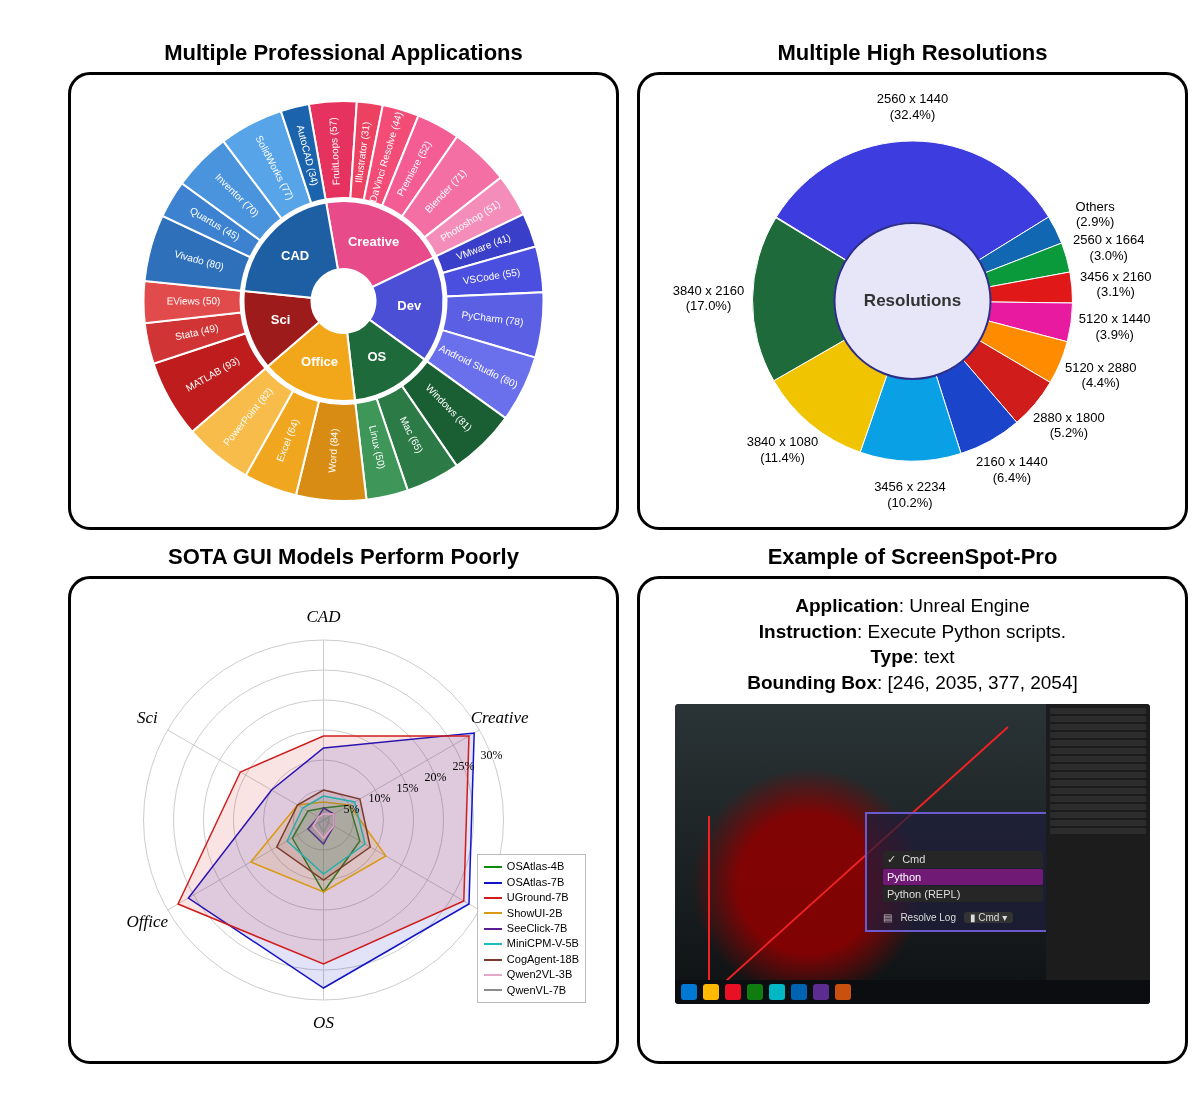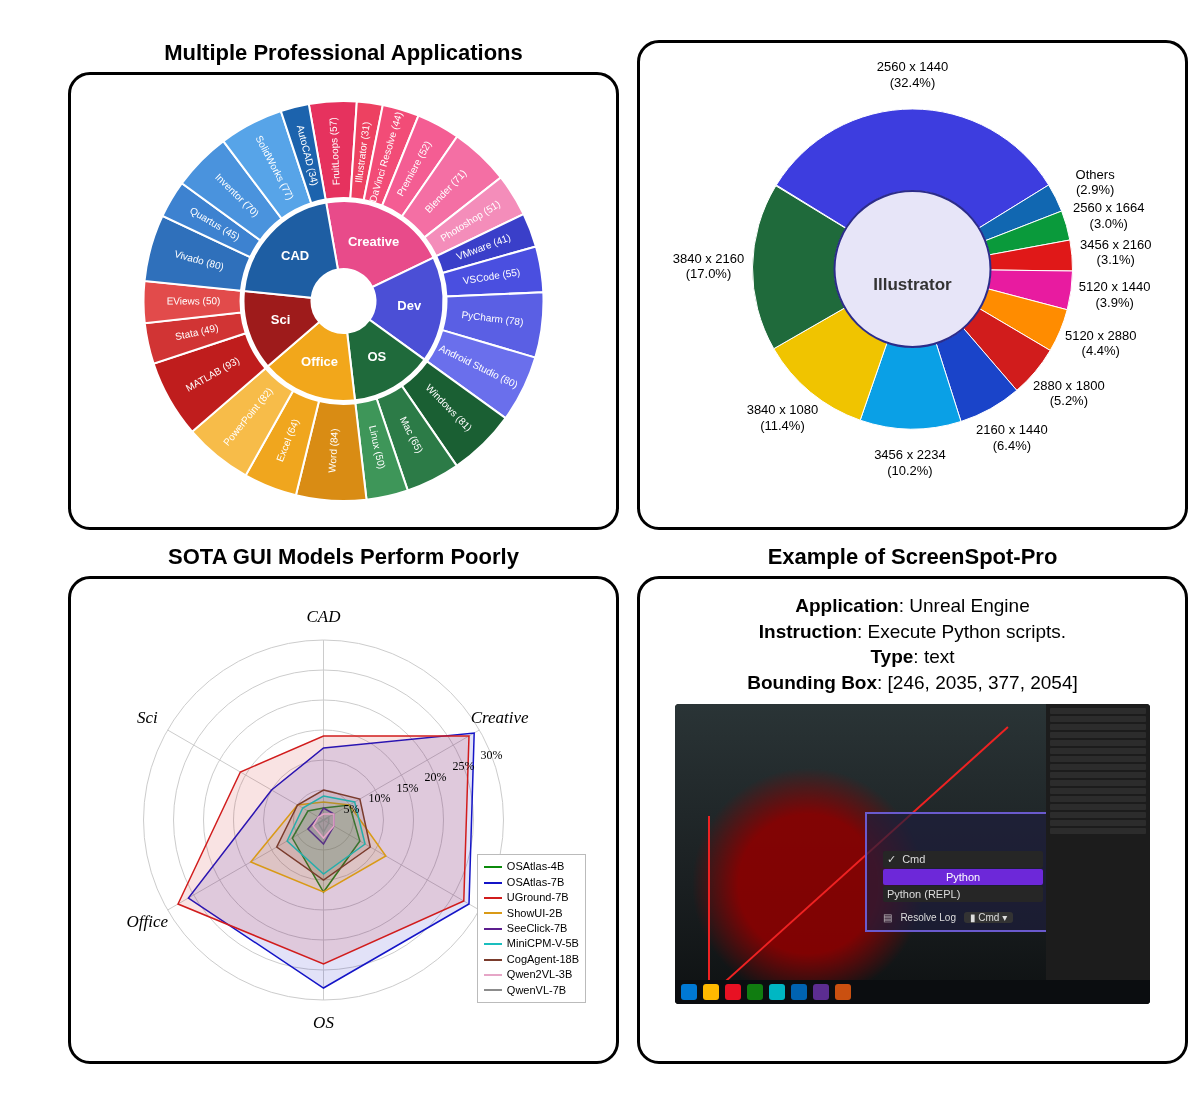--- a/index.html
+++ b/index.html
@@ -114,21 +114,21 @@
     left:40%; top:36%;
     width:40%; height:40%;
     border:2px solid #6a5acd;
     background: rgba(30,30,60,0.7);
     box-sizing:border-box;
     padding: 36px 10px 10px 16px;
     font-size:11px;
     color:#ddd;
   }
   .shot .menu-item { background:#262626; margin:1px 0; padding:2px 4px; display:flex; gap:6px; align-items:center; border-radius:2px; }
-  .shot .menu-item.sel { background:#6d28d9; color:#fff;justify-content:center; }
+  .shot .menu-item.sel { background:#701a75; color:#fff; }
   .shot .tri {
     position:absolute;
     left:7%; bottom:2%;
     width:70%; height:60%;
     border-left:2px solid #e22;
     border-bottom:2px solid #e22;
   }
   .shot .tri::after{
     content:""; position:absolute; left:0; bottom:0;
     width:120%; height:0; border-top:2px solid #e22;
@@ -219,36 +219,37 @@
             <path d="M201.8739403770004,28.057965010120796 A200,200 0 0 1 229.77036446661393,21.038449397558395 L246.61423770030618,116.56480143974257 A103,103 0 0 0 232.2475792941552,120.1798519802122 Z" fill="#1c63ad" stroke="#fff" stroke-width="2"></path>
             <text x="227.89683995682475" y="72.53451036464455" fill="#fff" font-size="10" text-anchor="middle" dominant-baseline="middle" transform="rotate(435.8760107816712 227.89683995682475 72.53451036464455)">AutoCAD (34)</text>
             <path d="M165.00633462737613,207.94959947463053 A100,100 0 0 1 247.13518223330698,119.5192246987792 L258.94325831465824,186.48615190360934 A32,32 0 0 0 232.66202708076037,214.78387183188175 Z" fill="#1e5ea3" stroke="#fff" stroke-width="2"></path>
             <text x="216.13970048462204" y="173.08584375964597" fill="#fff" font-size="13" font-weight="700" text-anchor="middle" dominant-baseline="middle">CAD</text>
             <circle cx="264.5" cy="218" r="32" fill="#fff"></circle>
           </svg></div>
     </div>
   </div>
 
   <div class="cell">
+    <div class="title">Multiple High Resolutions</div>
     <div class="panel">
       <div class="donut-wrap" id="donut"><svg width="529" height="436">
             <path d="M128.34088291284934,133.97205920619263A160,160 0 0 1 400.6591170871507,133.9720592061927L330.87756957998596,177.03637886301894A78,78 0 0 0 198.12243042001404,177.0363788630189Z" fill="#3d3ddf" stroke="#fff" stroke-width="1"></path>
             <path d="M400.6591170871507,133.9720592061927A160,160 0 0 1 413.6313779933138,160.03594132727272L337.2015467717405,189.74252139704544A78,78 0 0 0 330.87756957998596,177.03637886301894Z" fill="#1167b1" stroke="#fff" stroke-width="1"></path>
             <path d="M413.6313779933138,160.03594132727272A160,160 0 0 1 421.8512327992528,189.00707781965804L341.2087259896357,203.86595043708328A78,78 0 0 0 337.2015467717405,189.74252139704544Z" fill="#0a9a3b" stroke="#fff" stroke-width="1"></path>
             <path d="M421.8512327992528,189.00707781965804A160,160 0 0 1 424.4873670726106,220.01056638133642L342.49384144789764,218.98015111090152A78,78 0 0 0 341.2087259896357,203.86595043708328Z" fill="#e01818" stroke="#fff" stroke-width="1"></path>
             <path d="M424.4873670726106,220.01056638133642A160,160 0 0 1 419.2202380419896,258.76331610934113L339.92611604546994,237.87211660330382A78,78 0 0 0 342.49384144789764,218.98015111090152Z" fill="#e81ba0" stroke="#fff" stroke-width="1"></path>
             <path d="M419.2202380419896,258.76331610934113A160,160 0 0 1 402.218724320631,299.4466265200594L331.6378781063076,257.705230428529A78,78 0 0 0 339.92611604546994,237.87211660330382Z" fill="#ff8c00" stroke="#fff" stroke-width="1"></path>
             <path d="M402.218724320631,299.4466265200594A160,160 0 0 1 368.7933960481406,339.3379064461955L315.3430305734685,277.1522293925203A78,78 0 0 0 331.6378781063076,257.705230428529Z" fill="#d11c1c" stroke="#fff" stroke-width="1"></path>
             <path d="M368.7933960481406,339.3379064461955A160,160 0 0 1 312.9856431412438,370.476694642755L288.13675103135637,292.3323886383431A78,78 0 0 0 315.3430305734685,277.1522293925203Z" fill="#1a44c9" stroke="#fff" stroke-width="1"></path>
             <path d="M312.9856431412438,370.476694642755A160,160 0 0 1 212.19791525520918,369.21009202876877L239.00273368691447,291.71491986402475A78,78 0 0 0 288.13675103135637,292.3323886383431Z" fill="#0aa0e6" stroke="#fff" stroke-width="1"></path>
             <path d="M212.19791525520918,369.21009202876877A160,160 0 0 1 125.7686878136816,297.70961685431854L196.86848530916978,256.8584382164803A78,78 0 0 0 239.00273368691447,291.71491986402475Z" fill="#f0c400" stroke="#fff" stroke-width="1"></path>
             <path d="M125.7686878136816,297.70961685431854A160,160 0 0 1 127.81561092811273,134.82922518068654L197.86636032745497,177.4542472755847A78,78 0 0 0 196.86848530916978,256.8584382164803Z" fill="#1f6a3b" stroke="#fff" stroke-width="1"></path>
             <circle cx="264.5" cy="218" r="78" fill="#e7e5f8" stroke="#2c2c8a" stroke-width="2"></circle>
           </svg>
-        <div class="donut-center">Illustrator</div>
+        <div class="donut-center">Resolutions</div>
       <div class="donut-ext-label" style="left: 264.5px; top: 24px;">2560 x 1440<br>(32.4%)</div><div class="donut-ext-label" style="left: 447.13px; top: 131.559px;">Others<br>(2.9%)</div><div class="donut-ext-label" style="left: 460.754px; top: 165.047px;">2560 x 1664<br>(3.0%)</div><div class="donut-ext-label" style="left: 467.767px; top: 201.564px;">3456 x 2160<br>(3.1%)</div><div class="donut-ext-label" style="left: 466.641px; top: 244.128px;">5120 x 1440<br>(3.9%)</div><div class="donut-ext-label" style="left: 452.725px; top: 292.803px;">5120 x 2880<br>(4.4%)</div><div class="donut-ext-label" style="left: 420.865px; top: 342.597px;">2880 x 1800<br>(5.2%)</div><div class="donut-ext-label" style="left: 363.899px; top: 387.413px;">2160 x 1440<br>(6.4%)</div><div class="donut-ext-label" style="left: 261.937px; top: 411.985px;">3456 x 2234<br>(10.2%)</div><div class="donut-ext-label" style="left: 134.466px; top: 367.48px;">3840 x 1080<br>(11.4%)</div><div class="donut-ext-label" style="left: 60.5161px; top: 215.562px;">3840 x 2160<br>(17.0%)</div></div>
     </div>
   </div>
 
   <div class="cell">
     <div class="title">SOTA GUI Models Perform Poorly</div>
     <div class="panel">
       <div class="radar-wrap" id="radar"><svg width="529" height="466">
             <circle cx="244.5" cy="233" r="30" fill="none" stroke="#ccc"></circle>
             <circle cx="244.5" cy="233" r="60" fill="none" stroke="#ccc"></circle>

